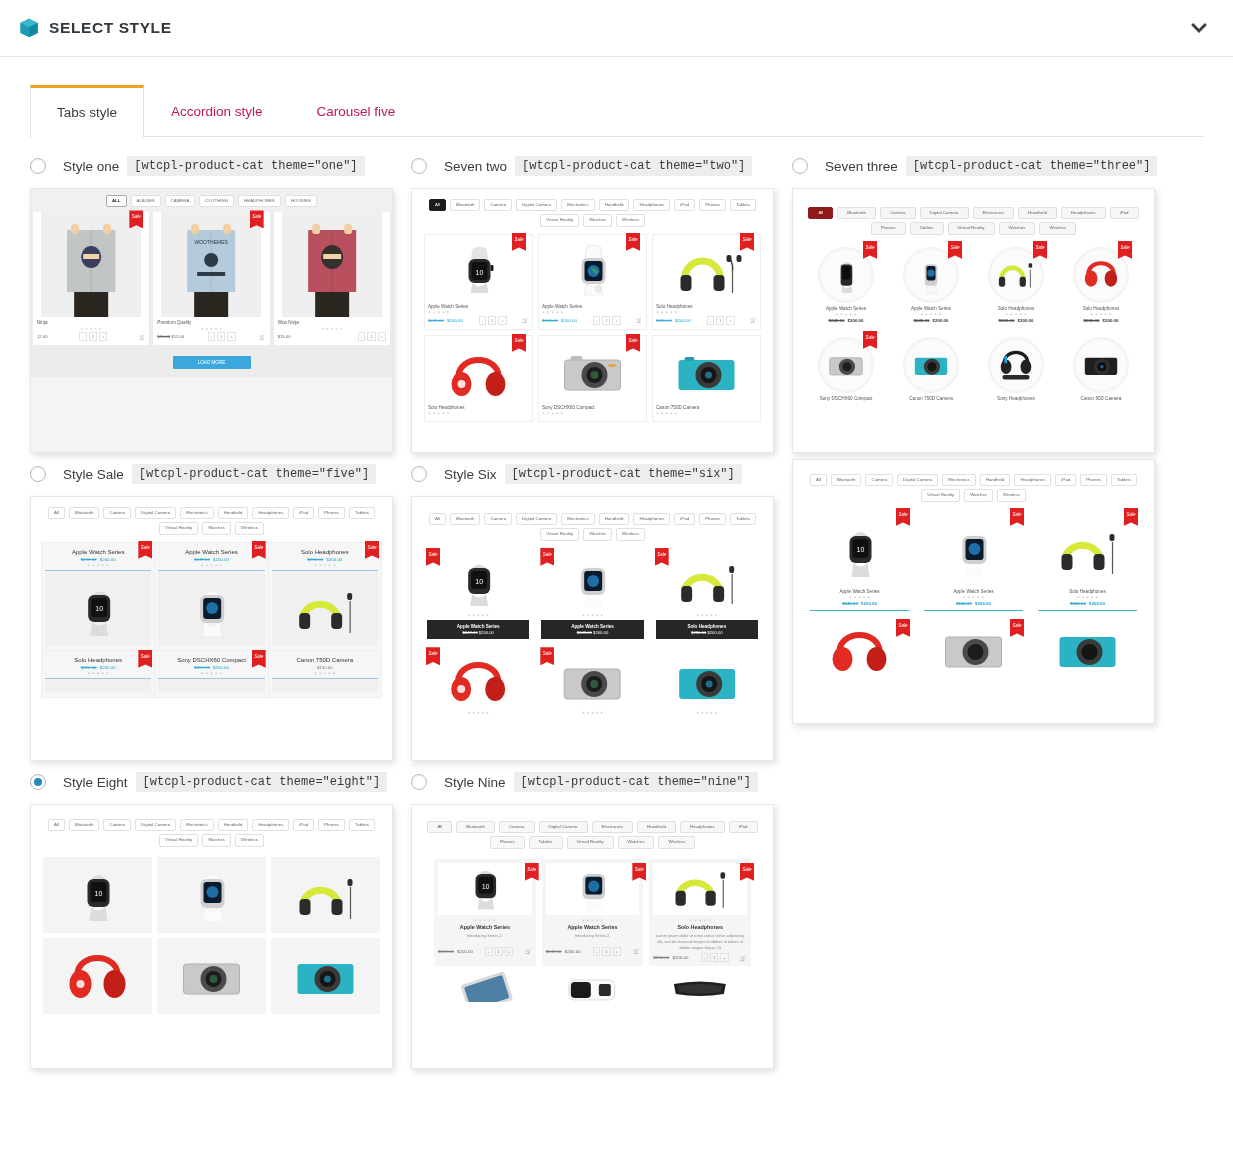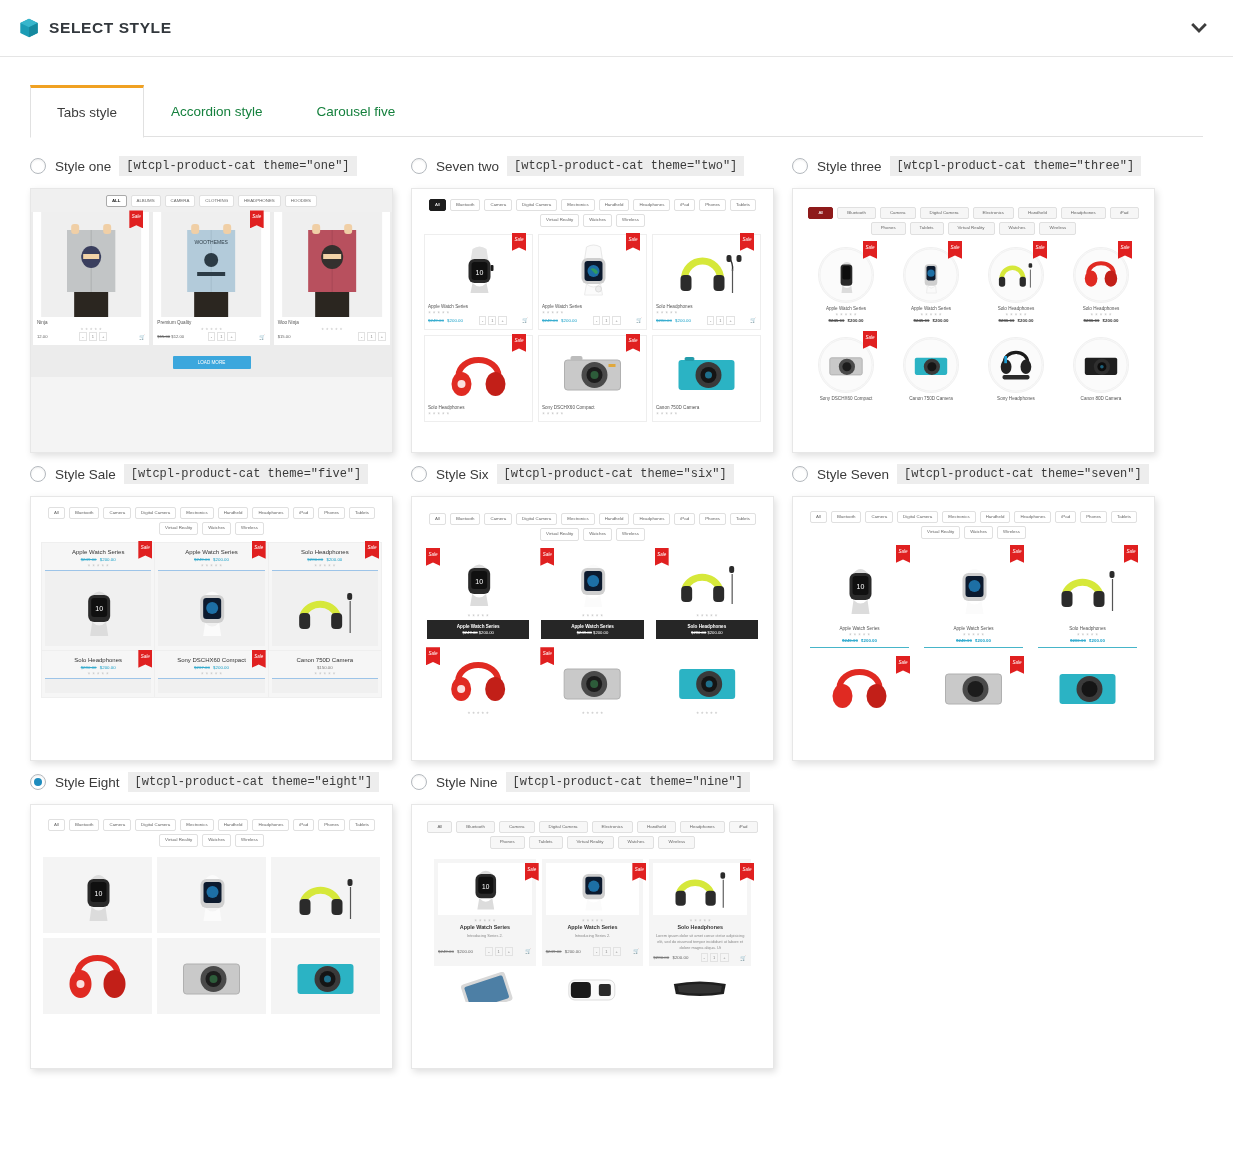--- a/index.html
+++ b/index.html
@@ -25,21 +25,21 @@
     color:#32373c; text-transform:uppercase;
   }
   .chevron { position:absolute; right:24px; top:50%; transform:translateY(-50%);
              width:20px; height:20px; cursor:pointer; }
 
   
   .tabs-wrap { padding:28px 30px 0 30px; background:#fff; }
   .tabstrip { display:flex; border-bottom:1px solid #e1e1e1; height:52px; }
   .tab {
     padding:0 26px; height:52px; line-height:52px; font-size:13.5px;
-    color:#15803d; cursor:pointer; background:transparent;
+    color:#be185d; cursor:pointer; background:transparent;
     border:1px solid transparent; position:relative; top:0;
   }
   .tab.active {
     color:#3c3c3c; background:#fff;
     border-left:1px solid #e1e1e1; border-right:1px solid #e1e1e1;
     border-top:3px solid #f0a122;
     margin-bottom:-1px; height:53px; line-height:50px;
   }
 
   
@@ -53,21 +53,21 @@
   .radio {
     width:16px; height:16px; border-radius:50%;
     border:1px solid #b4b9be; background:#fff;
     flex:0 0 auto; margin-right:9px; cursor:pointer;
     position:relative; box-shadow:inset 0 1px 2px rgba(0,0,0,.07);
   }
   .radio.checked::after {
     content:""; position:absolute; left:3px; top:3px;
     width:8px; height:8px; border-radius:50%; background:#1e8cbe;
   }
-  .opt-label { font-size:13.5px; color:#3b3b3b; margin-right:8px; white-space:nowrap; }
+  .opt-label { font-size:13.5px; color:#3b3b3b; margin-right:8px; white-space:nowrap;margin-left:8px; }
   .shortcode {
     font-family:"Liberation Mono", monospace; font-size:12px;
     background:#ededed; color:#3a3a3a;
     padding:3px 7px; white-space:nowrap;
   }
 
   
   .thumb {
     width:363px; height:265px; background:#fff;
     border:1px solid #e7e7e7;
@@ -461,21 +461,21 @@
                 </div>
               </div>
             </div>
           </div>
         </div>
       </div>
 
       <div class="cell">
         <div class="opt-head">
           <span class="radio"></span>
-          <span class="opt-label">Style three</span>
+          <span class="opt-label">Seven three</span>
           <span class="shortcode">[wtcpl-product-cat theme="three"]</span>
         </div>
         <div class="thumb">
           <div class="shot" style="padding-top:14px;">
             <div class="pills">
               <span class="pill on-red wide">All</span>
               <span class="pill wide" style="background:#f6f6f6;">Bluetooth</span>
               <span class="pill wide" style="background:#f6f6f6;">Camera</span>
               <span class="pill wide" style="background:#f6f6f6;">Digital Camera</span>
               <span class="pill wide" style="background:#f6f6f6;">Electronics</span>
@@ -927,25 +927,20 @@
                     <i class="star"></i>
                     <i class="star"></i>
                 </div>
               </div>
             </div>
           </div>
         </div>
       </div>
 
       <div class="cell">
-        <div class="opt-head">
-          <span class="radio"></span>
-          <span class="opt-label">Style Seven</span>
-          <span class="shortcode">[wtcpl-product-cat theme="seven"]</span>
-        </div>
         <div class="thumb">
           <div class="shot" style="padding-top:10px;">
             <div class="pills">
               <span class="pill">All</span>
               <span class="pill">Bluetooth</span>
               <span class="pill">Camera</span>
               <span class="pill">Digital Camera</span>
               <span class="pill">Electronics</span>
               <span class="pill">Handheld</span>
               <span class="pill">Headphones</span>

